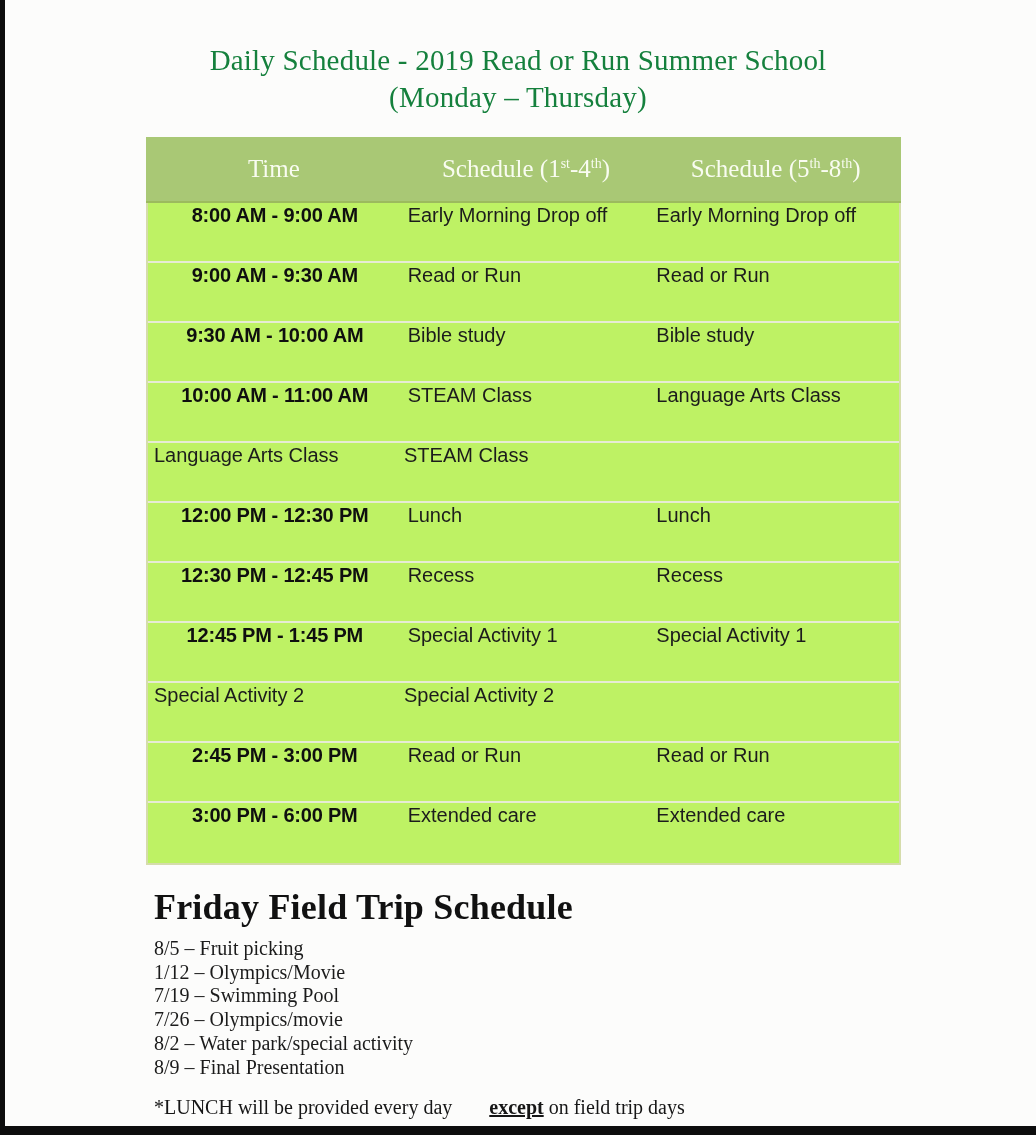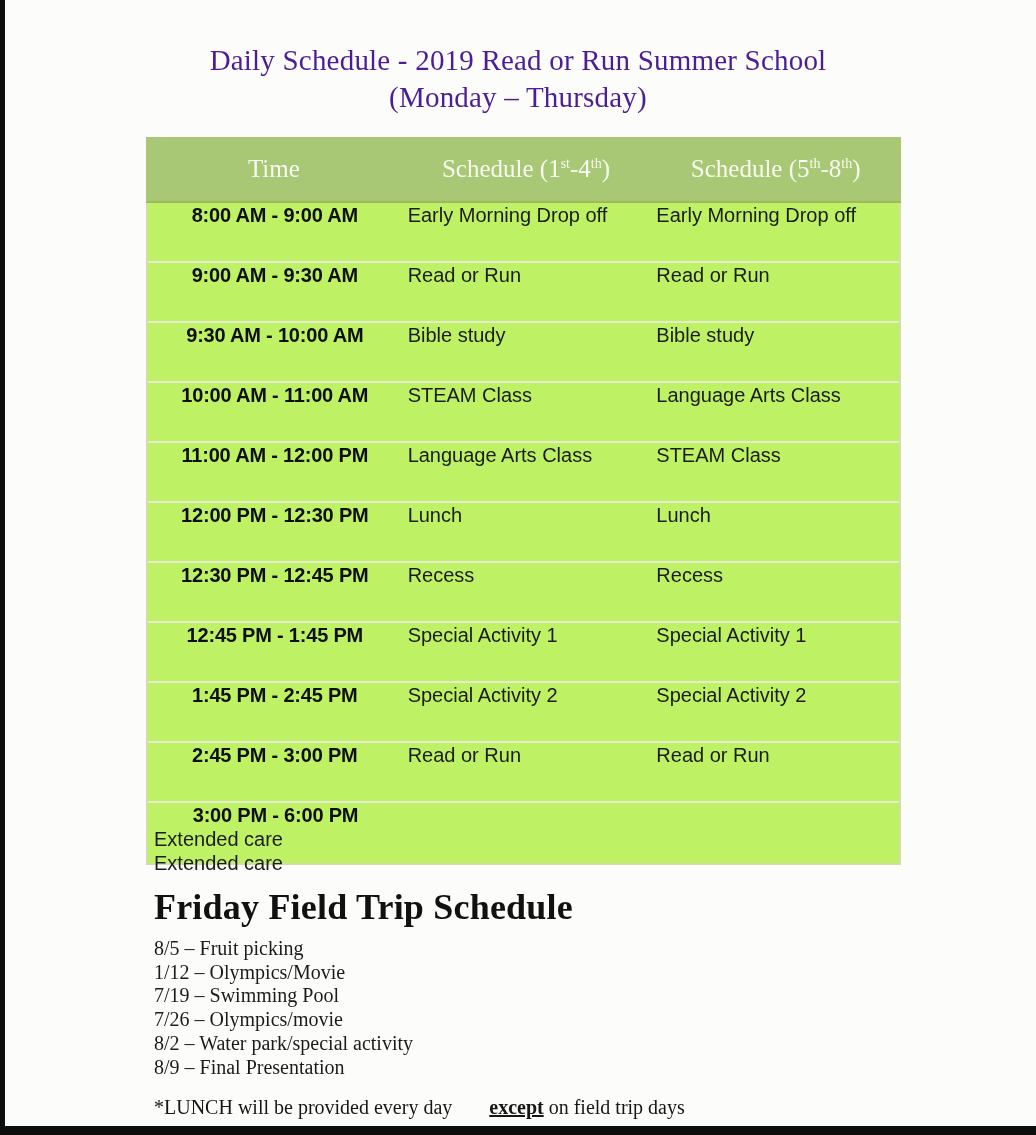--- a/index.html
+++ b/index.html
@@ -20,21 +20,21 @@
   }
   .edge-bottom {
     position: absolute; left: 0; top: 1126px; width: 1036px; height: 9px;
     background: #0d0d0d;
   }
   
   .title {
     position: absolute; top: 42px; left: 0; width: 1036px;
     text-align: center;
     font-size: 29px; line-height: 37px;
-    color: #4c1d95;
+    color: #15803d;
     letter-spacing: 0.2px;
   }
   
   .schedule-table {
     position: absolute; left: 146px; top: 137px; width: 755px;
     background: #bef264;
     border-left: 2px solid #d5dcab;
     border-right: 2px solid #d5dcab;
     border-bottom: 2px solid #d5dcab;
   }
@@ -53,21 +53,21 @@
   .col-time { width: 257px; }
   .col-a { width: 250px; }
   .col-b { width: 252px; }
   .trow {
     display: flex;
     height: 60px;
     border-bottom: 2px solid #e6ecd4;
     font-family: "Liberation Sans", sans-serif;
     font-size: 20px;
   }
-  .trow:last-child { border-bottom: none; flex-direction: column; }
+  .trow:last-child { border-bottom: none; }
   .td { padding-top: 1px; }
   .td.time {
     width: 255px;
     text-align: center;
     font-weight: bold;
     color: #0f0f0f;
     letter-spacing: -0.2px;
   }
   .td.act { width: 250px; padding-left: 6px; color: #1c1c1c; }
   
@@ -125,41 +125,39 @@
       <div class="td time">9:30 AM - 10:00 AM</div>
       <div class="td act">Bible study</div>
       <div class="td act">Bible study</div>
     </div>
     <div class="trow">
       <div class="td time">10:00 AM - 11:00 AM</div>
       <div class="td act">STEAM Class</div>
       <div class="td act">Language Arts Class</div>
     </div>
     <div class="trow">
-      <div class="td time">11:00 AM - 12:00 PM</div>
       <div class="td act">Language Arts Class</div>
       <div class="td act">STEAM Class</div>
     </div>
     <div class="trow">
       <div class="td time">12:00 PM - 12:30 PM</div>
       <div class="td act">Lunch</div>
       <div class="td act">Lunch</div>
     </div>
     <div class="trow">
       <div class="td time">12:30 PM - 12:45 PM</div>
       <div class="td act">Recess</div>
       <div class="td act">Recess</div>
     </div>
     <div class="trow">
       <div class="td time">12:45 PM - 1:45 PM</div>
       <div class="td act">Special Activity 1</div>
       <div class="td act">Special Activity 1</div>
     </div>
     <div class="trow">
-      <div class="td time">1:45 PM - 2:45 PM</div>
       <div class="td act">Special Activity 2</div>
       <div class="td act">Special Activity 2</div>
     </div>
     <div class="trow">
       <div class="td time">2:45 PM - 3:00 PM</div>
       <div class="td act">Read or Run</div>
       <div class="td act">Read or Run</div>
     </div>
     <div class="trow">
       <div class="td time">3:00 PM - 6:00 PM</div>

